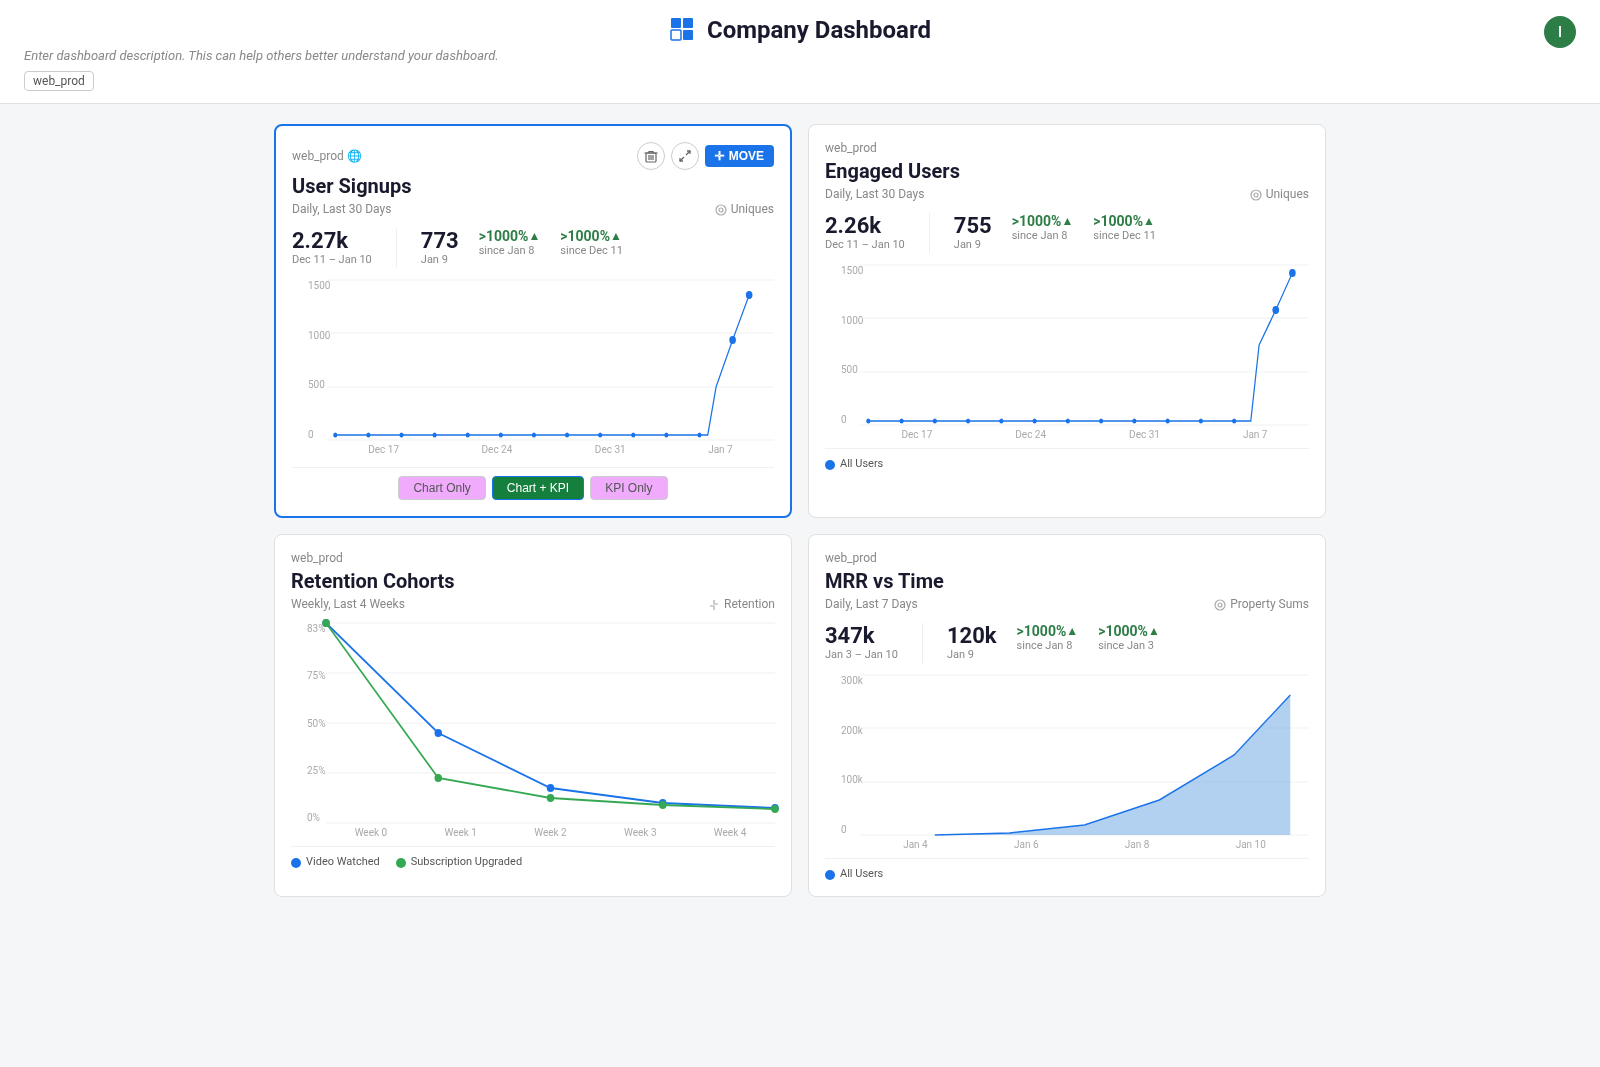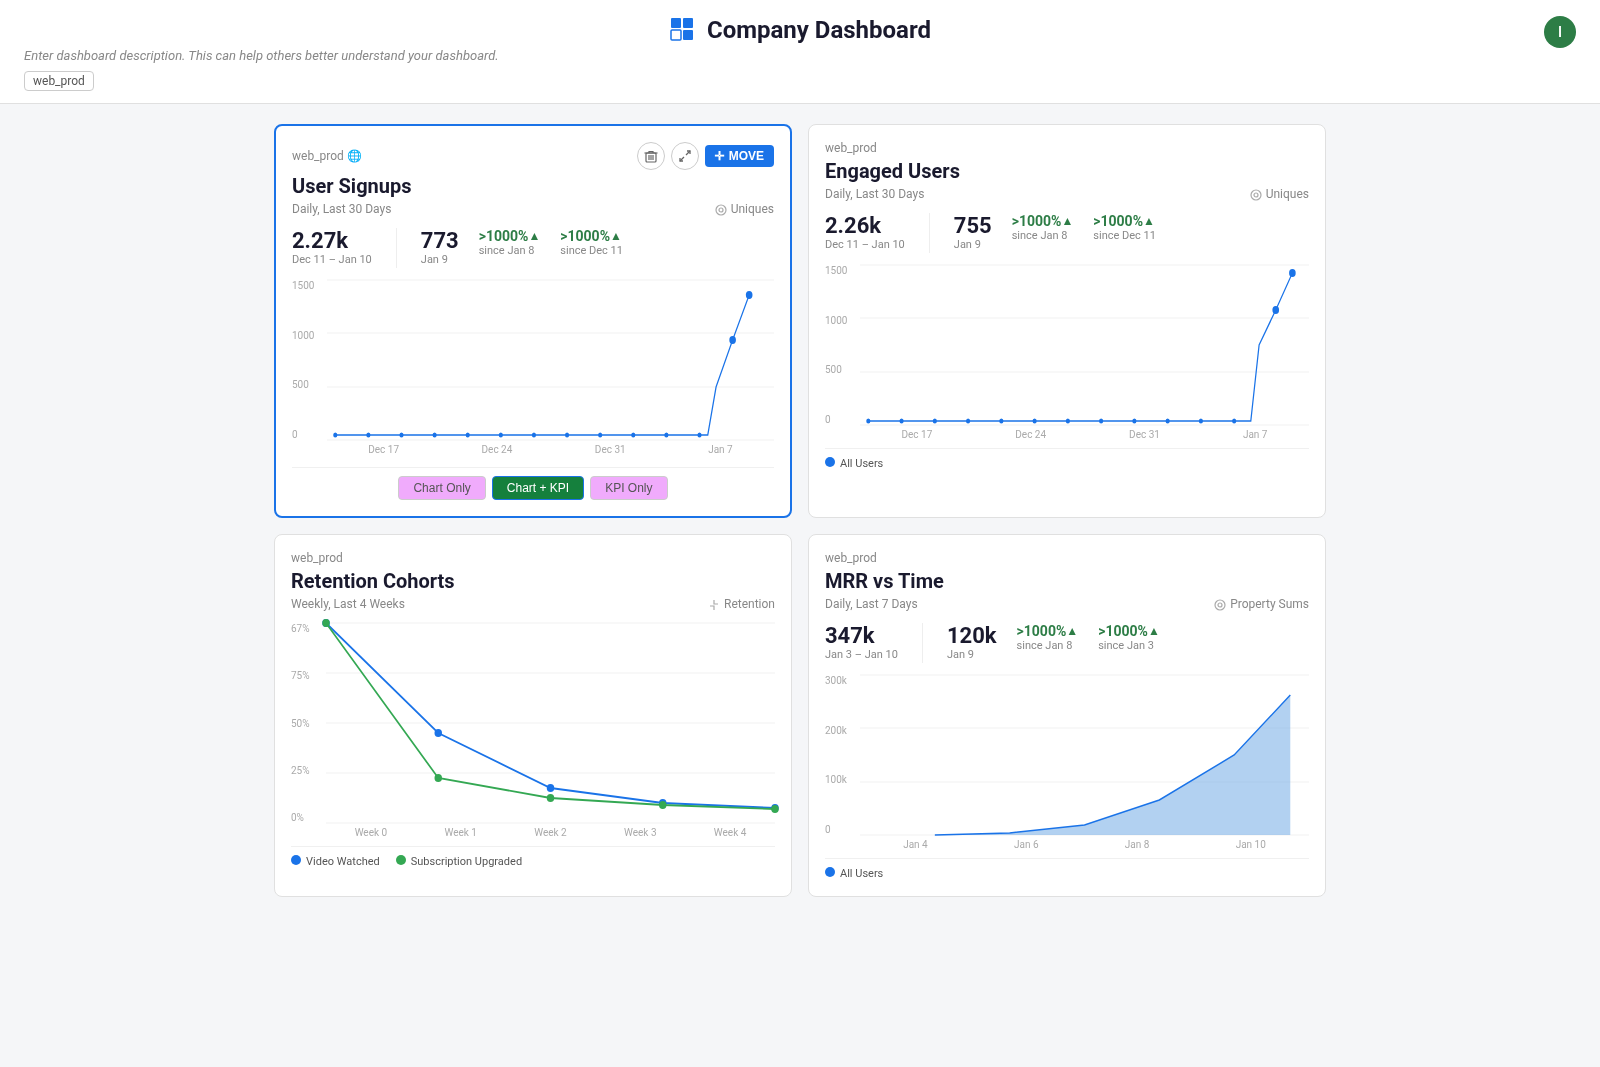--- a/index.html
+++ b/index.html
@@ -177,21 +177,21 @@
       color: #2d7d46;
       font-size: 12px;
     }
     .chart-area {
       position: relative;
       height: 160px;
       margin-top: 8px;
     }
     .chart-labels-y {
       position: absolute;
-      left: 0;
+      left: 16px;
       top: 0;
       height: 100%;
       display: flex;
       flex-direction: column;
       justify-content: space-between;
       font-size: 10px;
       color: #aaa;
       width: 35px;
     }
     .chart-labels-x {
@@ -247,21 +247,21 @@
       color: #555;
     }
     .legend-dot {
       width: 10px;
       height: 10px;
       border-radius: 50%;
       display: inline-block;
     }
     .legend-item {
       display: flex;
-      align-items: flex-start;
+      align-items: flex-end;
       gap: 5px;
     }
     .kpi-divider {
       width: 1px;
       height: 40px;
       background: #eee;
       margin: 0 4px;
     }
     
     .retention-chart {
@@ -529,21 +529,21 @@
         <svg width="12" height="12" viewBox="0 0 12 12">
           <path d="M6 1 L6 5 L10 5" fill="none" stroke="#aaa" stroke-width="1.2"></path>
           <path d="M6 11 L6 7 L2 7" fill="none" stroke="#aaa" stroke-width="1.2"></path>
         </svg>
         <span>Retention</span>
       </div>
     </div>
 
     <div class="retention-chart chart-area" style="height:200px">
       <div class="chart-labels-y">
-        <span>67%</span>
+        <span>83%</span>
         <span>75%</span>
         <span>50%</span>
         <span>25%</span>
         <span>0%</span>
       </div>
       <div class="chart-inner">
         <svg class="chart-svg" viewBox="0 0 480 200" preserveAspectRatio="none">
 
           <line x1="0" y1="0" x2="480" y2="0" stroke="#f0f0f0" stroke-width="1"></line>
           <line x1="0" y1="50" x2="480" y2="50" stroke="#f0f0f0" stroke-width="1"></line>

